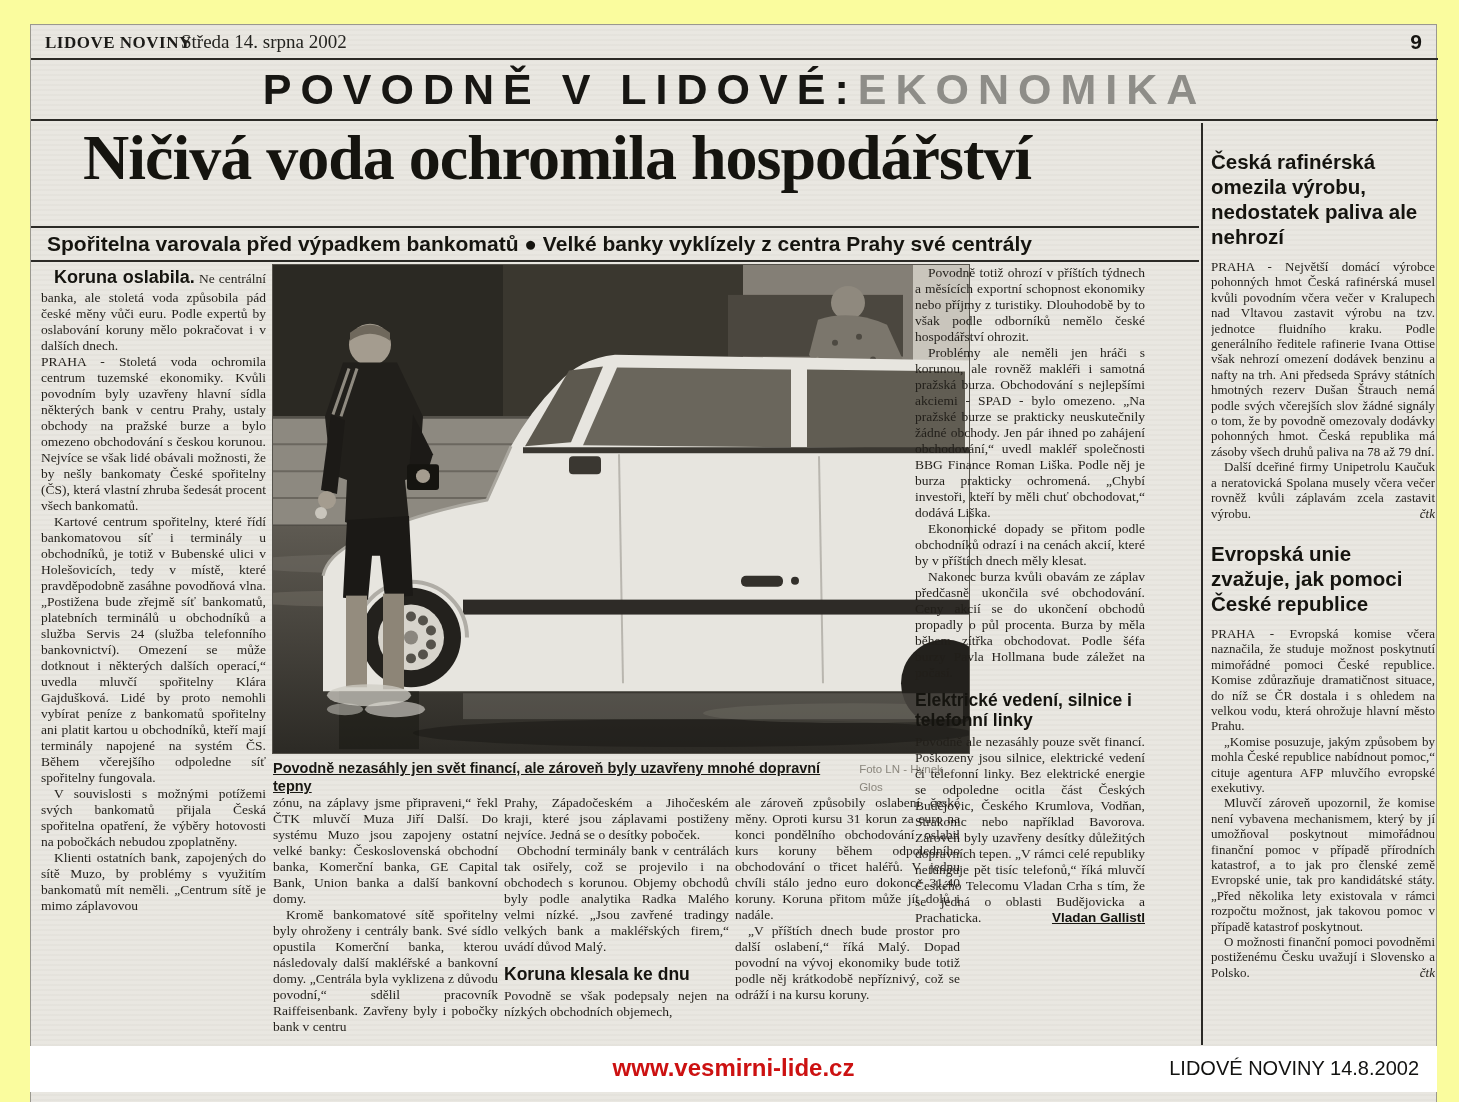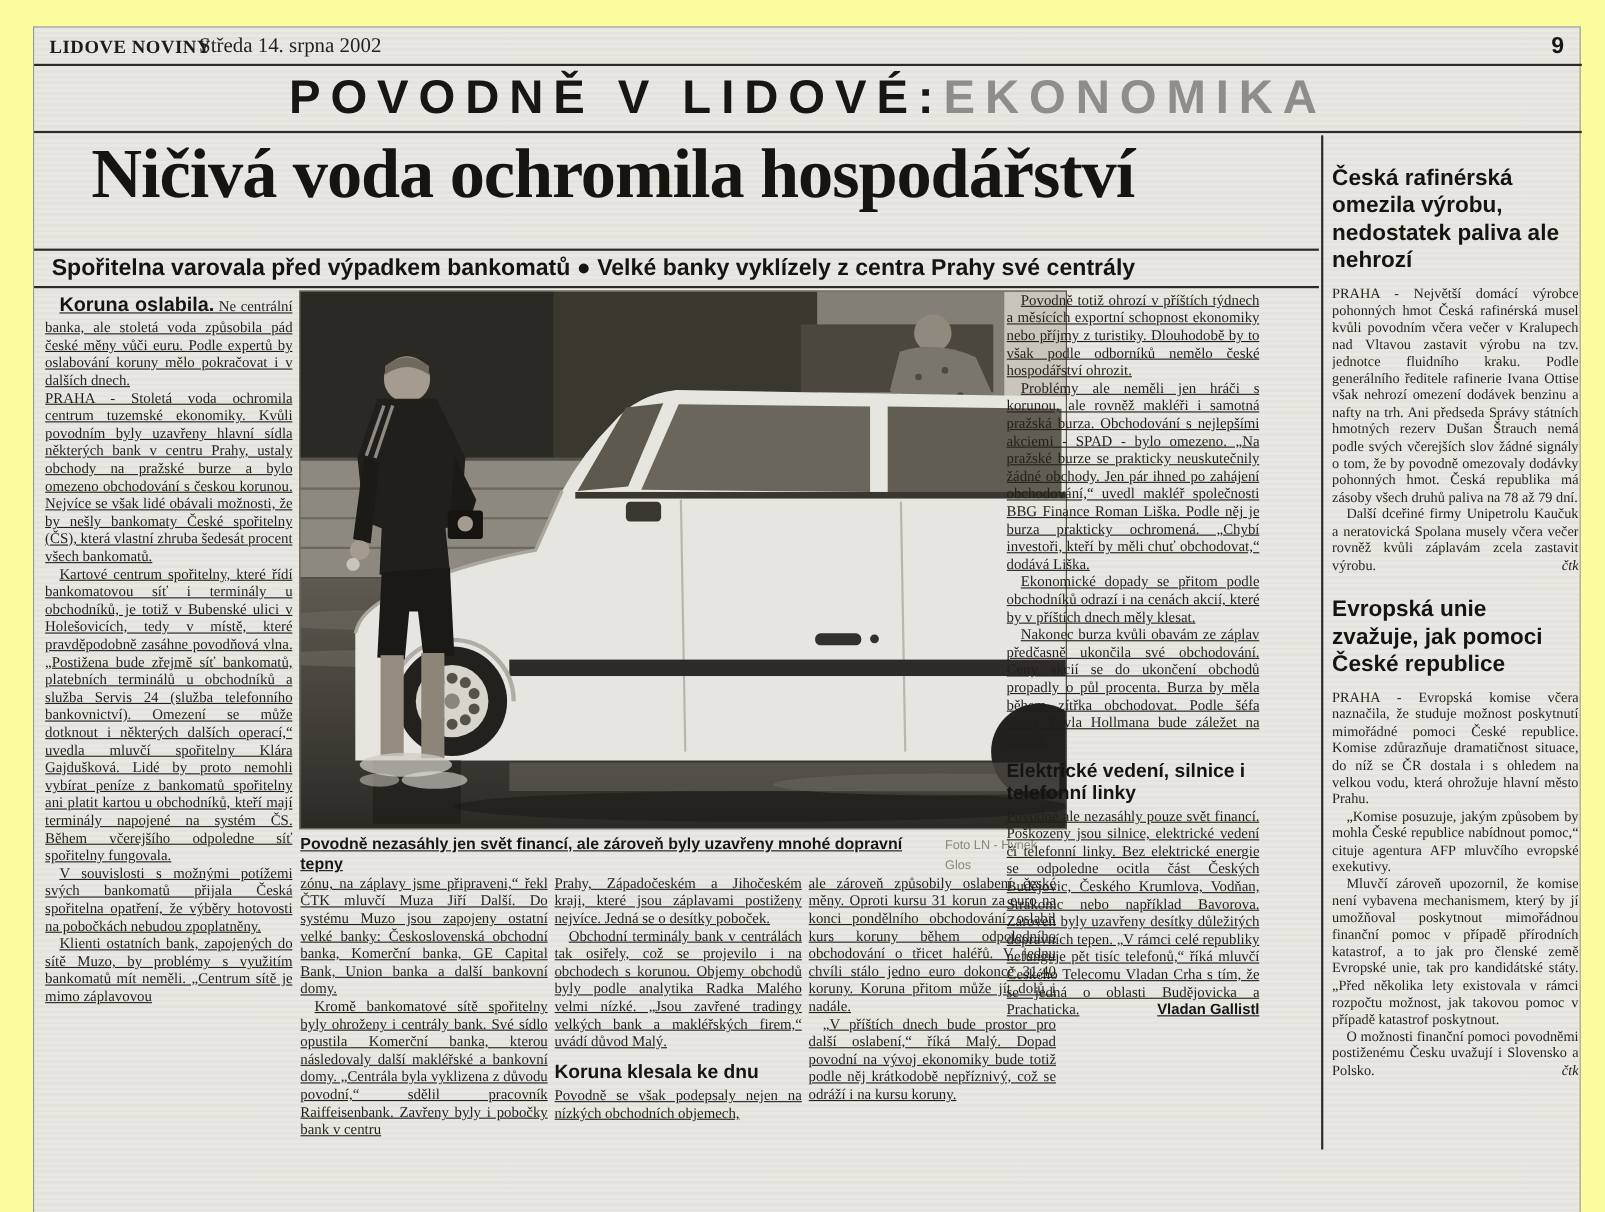--- a/index.html
+++ b/index.html
@@ -20,21 +20,21 @@
           font:bold 43px/52px "Liberation Sans", sans-serif;letter-spacing:9px;color:#171613;white-space:nowrap;}
   .banner .gray{color:#8e8d88;}
   
   .headline{position:absolute;left:52px;top:86px;width:1120px;
             font:bold 64px/94px "Liberation Serif", serif;letter-spacing:-1px;color:#15140f;white-space:nowrap;}
   .subhead{position:absolute;left:16px;top:206px;width:1150px;
            font:bold 21px/26px "Liberation Sans", sans-serif;color:#15140f;white-space:nowrap;}
   
   .col{position:absolute;overflow:hidden;}
   .bt p{margin:0;text-indent:13px;font:13.5px/16px "Liberation Serif", serif;
-        text-align:justify;color:#221f1a;text-decoration:underline;}
+        text-align:justify;color:#221f1a;}
   .bt p.noind{text-indent:0;}
   .lead{margin:0 0 24px 0;font:18px/25px "Liberation Serif", serif;text-align:left;color:#1d1b16;}
   .lead-label{font:bold 18px/25px "Liberation Sans", sans-serif;color:#15140f;}
   .colsub{margin:9px 0 4px 0;font:bold 17.5px/20px "Liberation Sans", sans-serif;color:#15140f;}
   .author{margin-top:-16px;text-align:right;font:bold 13.5px/16px "Liberation Sans", sans-serif;color:#15140f;text-decoration:underline;}
   .sig{margin-top:-15px;text-align:right;font:italic 13px/15px "Liberation Serif", serif;color:#24221d;}
   
   .sidecol{position:absolute;left:1180px;top:112px;width:224px;height:908px;overflow:hidden;margin-top:12px;}
   .sidecol h3{margin:0 0 10px 0;font:bold 20.5px/25px "Liberation Sans", sans-serif;color:#15140f;}
   .sidecol h3.second{margin-top:20px;}
@@ -217,13 +217,17 @@
       <div class="sig">čtk</div>
       <h3 class="second">Evropská unie zvažuje, jak pomoci České republice</h3>
       <p class="noind">PRAHA - Evropská komise včera naznačila, že studuje možnost poskytnutí mimořádné pomoci České republice. Komise zdůrazňuje dramatičnost situace, do níž se ČR dostala i s ohledem na velkou vodu, která ohrožuje hlavní město Prahu.</p>
       <p>„Komise posuzuje, jakým způsobem by mohla České republice nabídnout pomoc,“ cituje agentura AFP mluvčího evropské exekutivy.</p>
       <p>Mluvčí zároveň upozornil, že komise není vybavena mechanismem, který by jí umožňoval poskytnout mimořádnou finanční pomoc v případě přírodních katastrof, a to jak pro členské země Evropské unie, tak pro kandidátské státy. „Před několika lety existovala v rámci rozpočtu možnost, jak takovou pomoc v případě katastrof poskytnout.</p>
       <p>O možnosti finanční pomoci povodněmi postiženému Česku uvažují i Slovensko a Polsko.</p>
       <div class="sig">čtk</div>
     </div>
   </div>
 
+  <div class="strip">
+    <div class="watermark">www.vesmirni-lide.cz</div>
+    <div class="imprint">LIDOVÉ NOVINY 14.8.2002</div>
+  </div>
 </div>
 
 </body></html>

